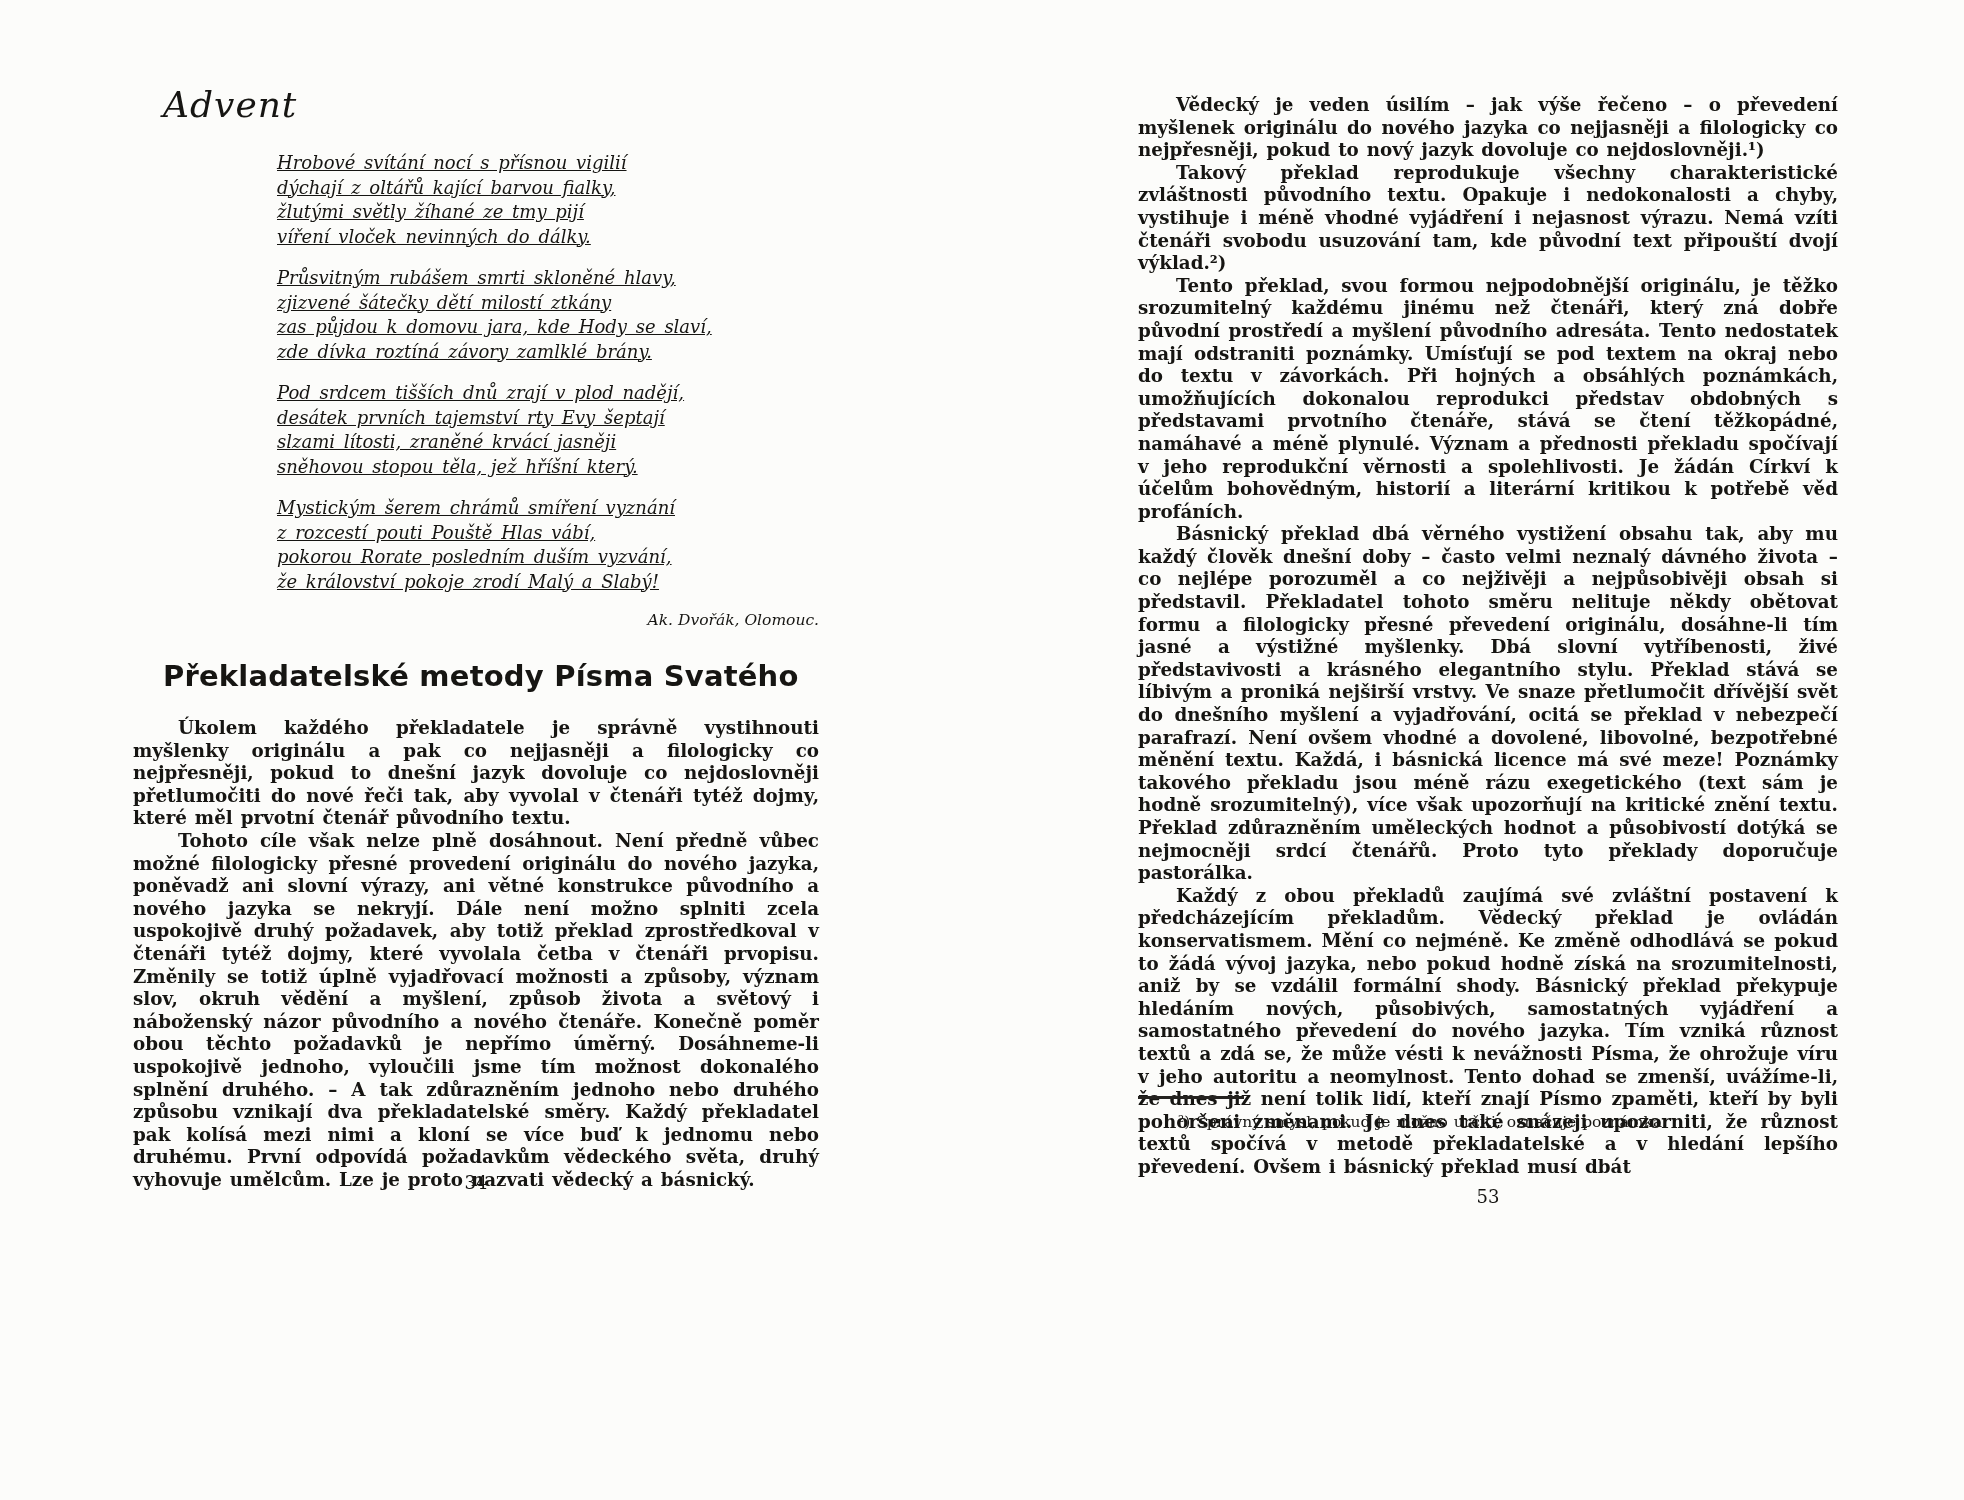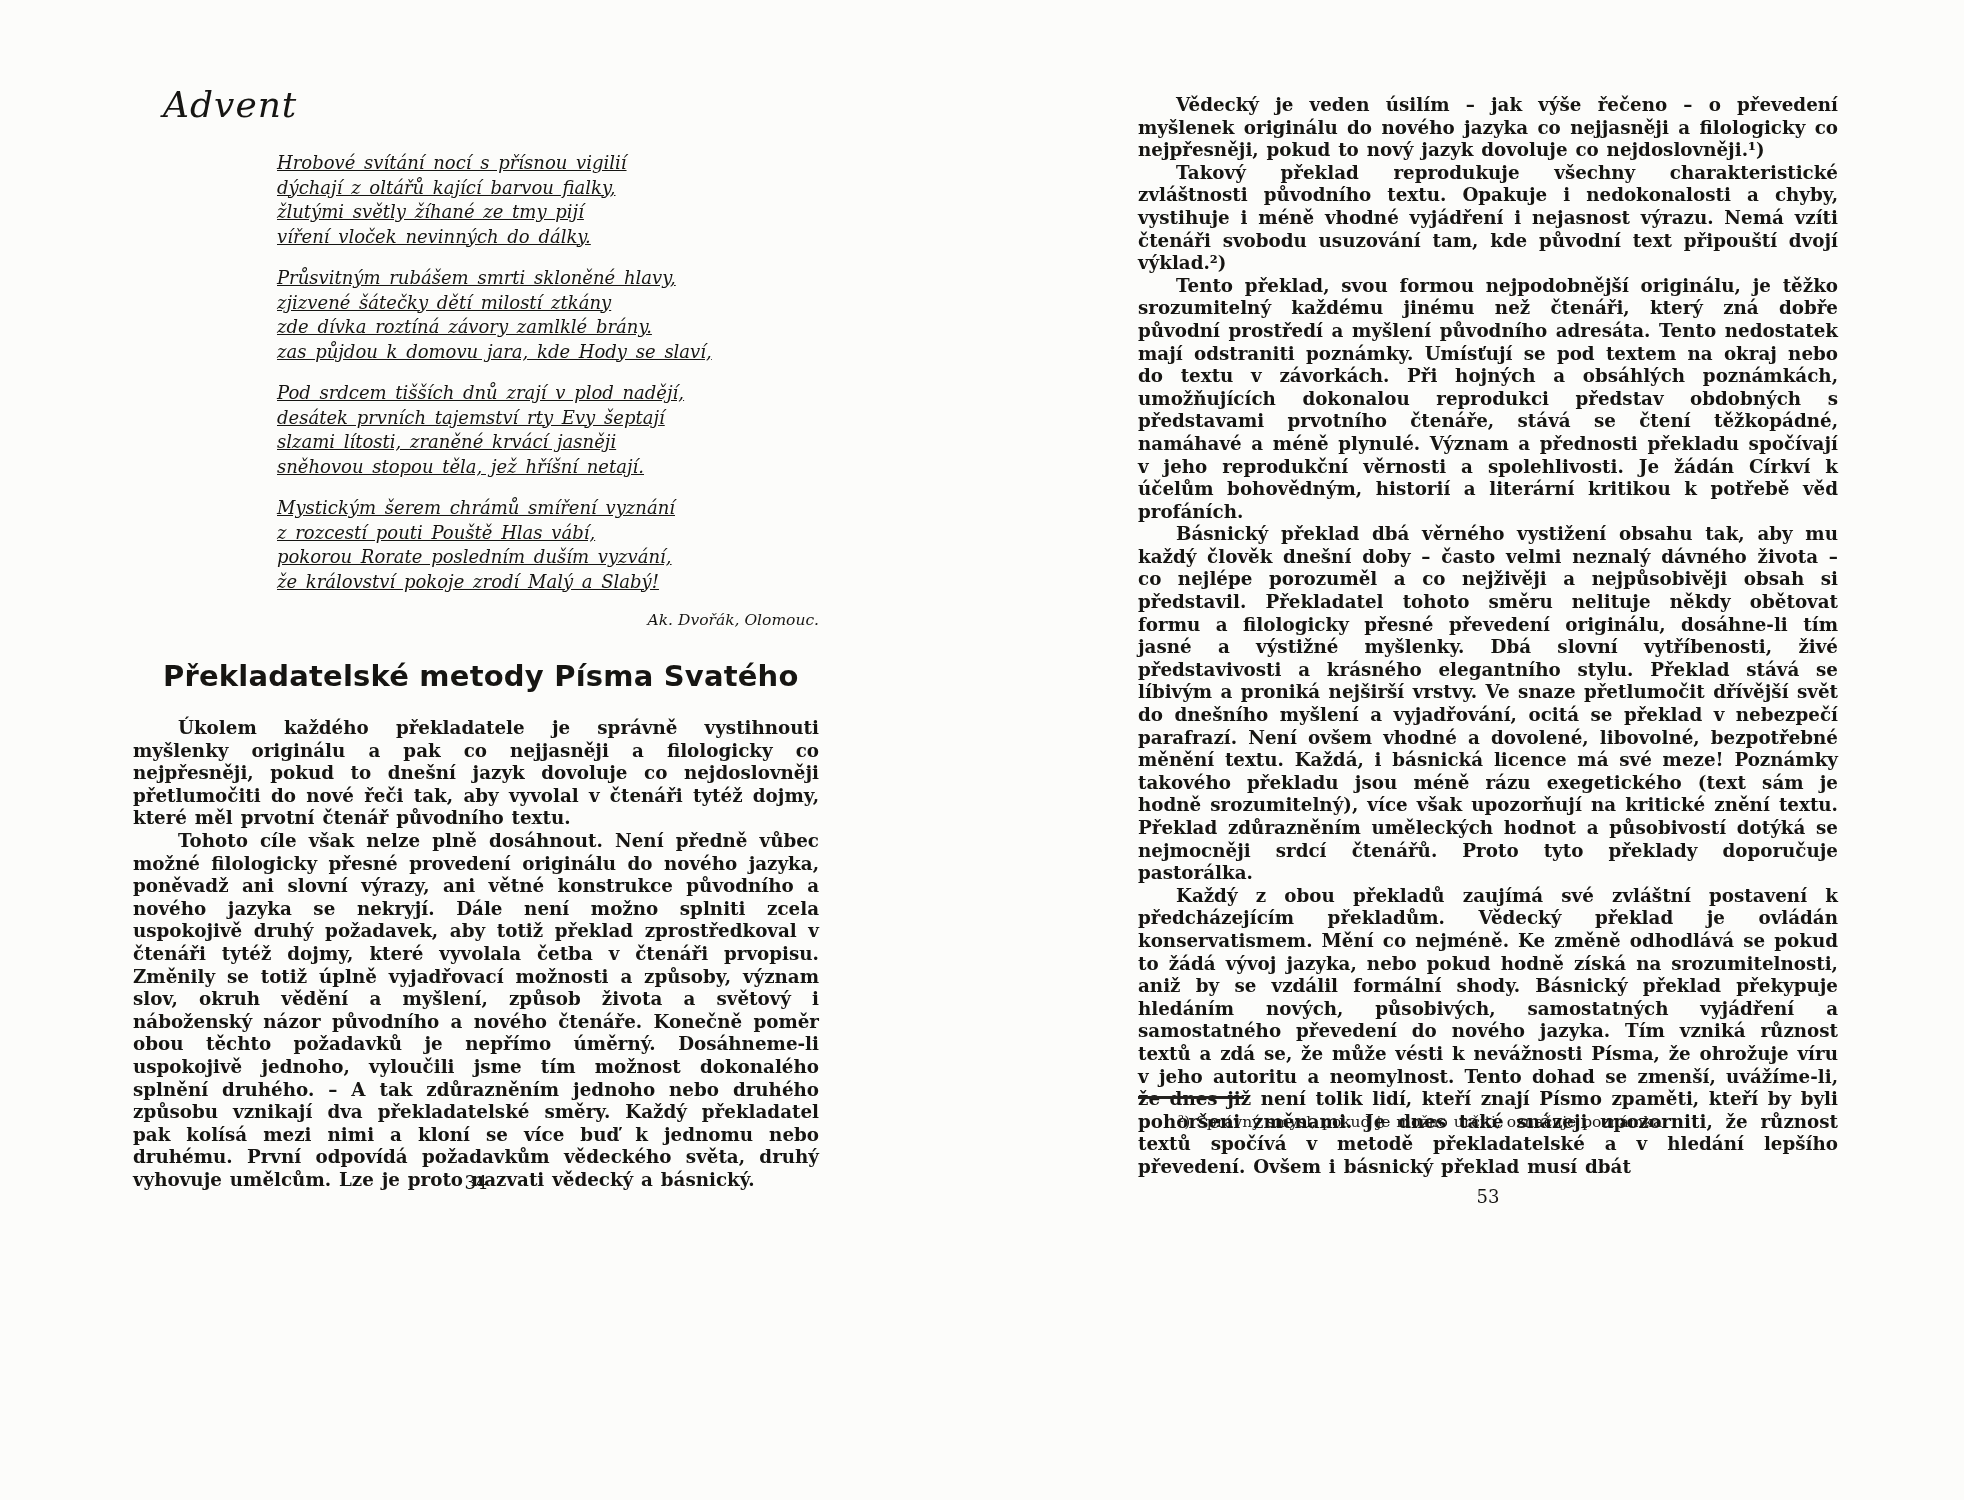--- a/index.html
+++ b/index.html
@@ -104,28 +104,28 @@
     <div class="poem">
       <div class="stanza">
         <div>Hrobové svítání nocí s přísnou vigilií</div>
         <div>dýchají z oltářů kající barvou fialky,</div>
         <div>žlutými světly žíhané ze tmy pijí</div>
         <div>víření vloček nevinných do dálky.</div>
       </div>
       <div class="stanza">
         <div>Průsvitným rubášem smrti skloněné hlavy,</div>
         <div>zjizvené šátečky dětí milostí ztkány</div>
+        <div>zas půjdou k domovu jara, kde Hody se slaví,</div>
         <div>zde dívka roztíná závory zamlklé brány.</div>
-        <div>zas půjdou k domovu jara, kde Hody se slaví,</div>
       </div>
       <div class="stanza">
         <div>Pod srdcem tišších dnů zrají v plod nadějí,</div>
         <div>desátek prvních tajemství rty Evy šeptají</div>
         <div>slzami lítosti, zraněné krvácí jasněji</div>
-        <div>sněhovou stopou těla, jež hříšní netají.</div>
+        <div>sněhovou stopou těla, jež hříšní který.</div>
       </div>
       <div class="stanza">
         <div>Mystickým šerem chrámů smíření vyznání</div>
         <div>z rozcestí pouti Pouště Hlas vábí,</div>
         <div>pokorou Rorate posledním duším vyzvání,</div>
         <div>že království pokoje zrodí Malý a Slabý!</div>
       </div>
     </div>
 
     <div class="attribution">Ak. Dvořák, Olomouc.</div>

